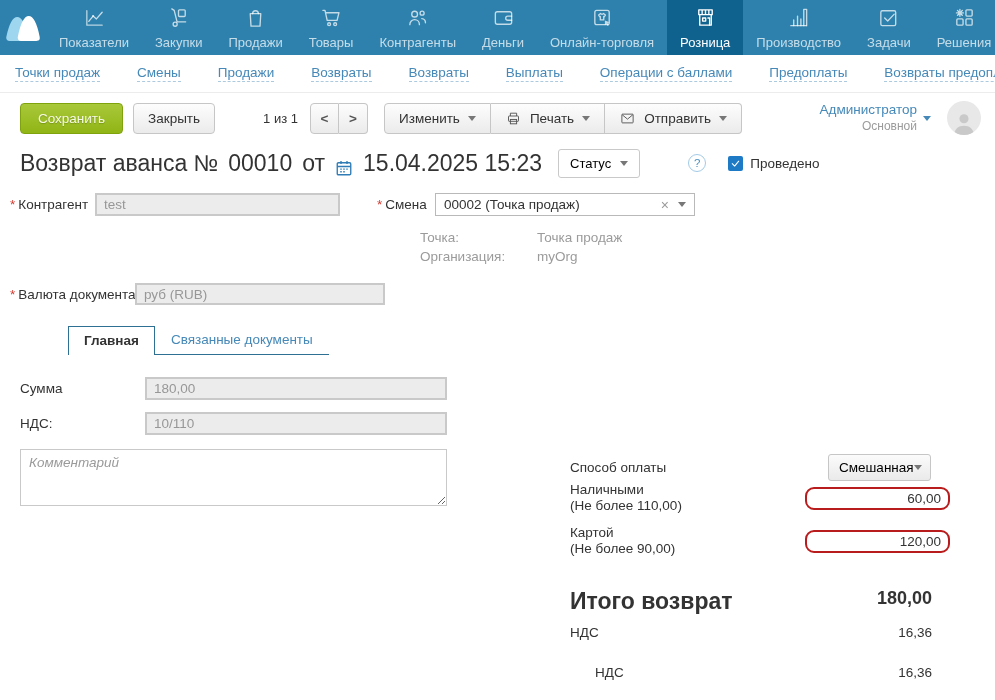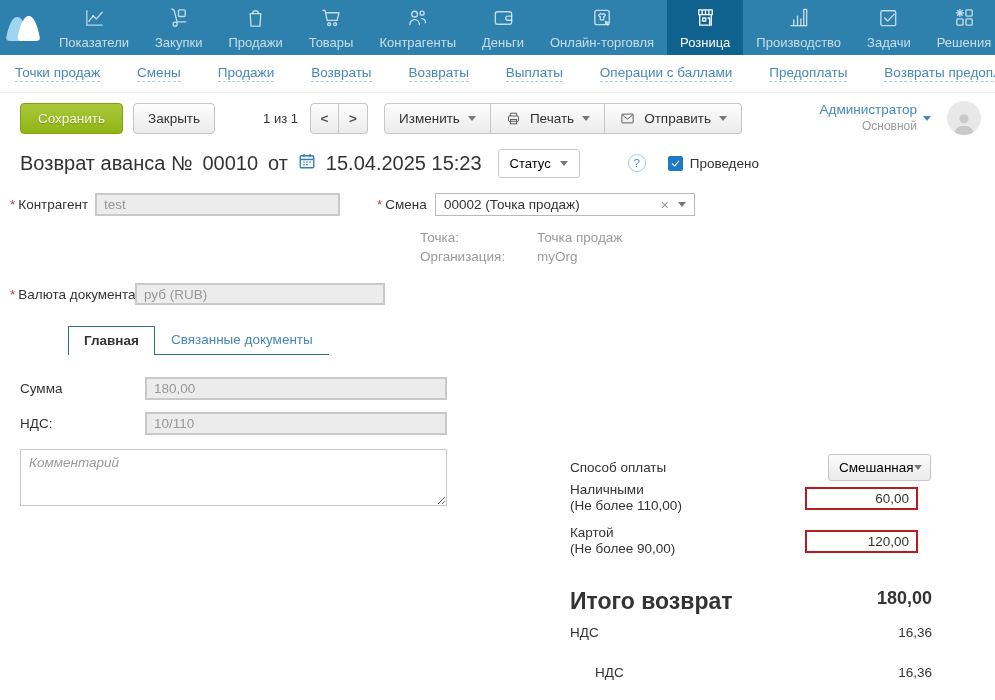--- a/index.html
+++ b/index.html
@@ -48,21 +48,21 @@
   .user-name { color:#4689b8; font-size:13.5px; }
   .user-role { color:#9b9b9b; font-size:12px; }
   .changes-block { text-align:right; line-height:1.3; font-size:13px; }
   .changes-label { color:#8d8d8d; }
   .link-blue { color:#4689b8; cursor:pointer; }
   .avatar { width:34px; height:34px; border-radius:50%; background:#e8e8e8; overflow:hidden;
             display:flex; align-items:flex-end; justify-content:center; cursor:pointer; }
 
   
   .title-row { height:40px; display:flex; align-items:center; padding:0 20px; }
-  .doc-title { font-size:20px; color:#333; display:flex; align-items:flex-start; gap:10px; }
+  .doc-title { font-size:23px; color:#333; display:flex; align-items:flex-end; gap:10px; }
   .status-btn { background:#fff; border:1px solid #c9c9c9; border-radius:3px; font-size:13px; font-family:inherit;
                 padding:6px 11px; margin-left:16px; display:inline-flex; align-items:center; gap:9px; cursor:pointer; }
   .help-icon { width:18px; height:18px; border-radius:50%; border:1px solid #a3cae6; color:#4a90c2;
                font-size:11.5px; display:flex; align-items:center; justify-content:center; margin-left:48px; cursor:pointer; }
   .checkbox { width:15px; height:15px; background:#1e7ac4; border-radius:2px; margin-left:22px;
               display:flex; align-items:center; justify-content:center; cursor:pointer; }
   .checkbox svg { width:11px; height:11px; stroke:#fff; fill:none; stroke-width:2.4; stroke-linecap:round; stroke-linejoin:round; }
   .posted-label { margin-left:7px; font-size:13.5px; }
 
   
@@ -82,21 +82,21 @@
 
   .tabs { display:flex; align-items:flex-end; }
   .tab-active { border:1px solid #2e6f94; border-bottom:none; background:#fff; font-weight:bold;
                 padding:6px 15px 7px; position:relative; z-index:2; cursor:default;margin-left:48px; }
   .tab-inactive { color:#4689b8; padding:6px 16px 7px; border-bottom:1px solid #2e6f94; cursor:pointer; }
 
   textarea.comment { border:1px solid #c9c9c9; width:427px; height:57px; font-family:inherit; font-size:13.5px;
                      padding:5px 8px; resize:both; color:#333; }
   textarea.comment::placeholder { font-style:italic; color:#9a9a9a; }
 
-  .pay-input { text-align:right; width:113px; }
+  .pay-input { text-align:right; width:145px;border-radius:9px; }
   .method-btn { background:linear-gradient(#fbfbfb,#eaeaea); border:1px solid #c6c6c6; border-radius:3px;
                 font-size:13.5px; font-family:inherit; padding:5px 10px; display:inline-flex; align-items:center;
                 justify-content:space-between; width:103px; cursor:pointer; }
   .total-label { font-size:23px; font-weight:bold; }
   .total-value { font-size:18px; font-weight:bold; }
   .two-line { line-height:1.2; }
 </style>
 </head>
 <body>
 

